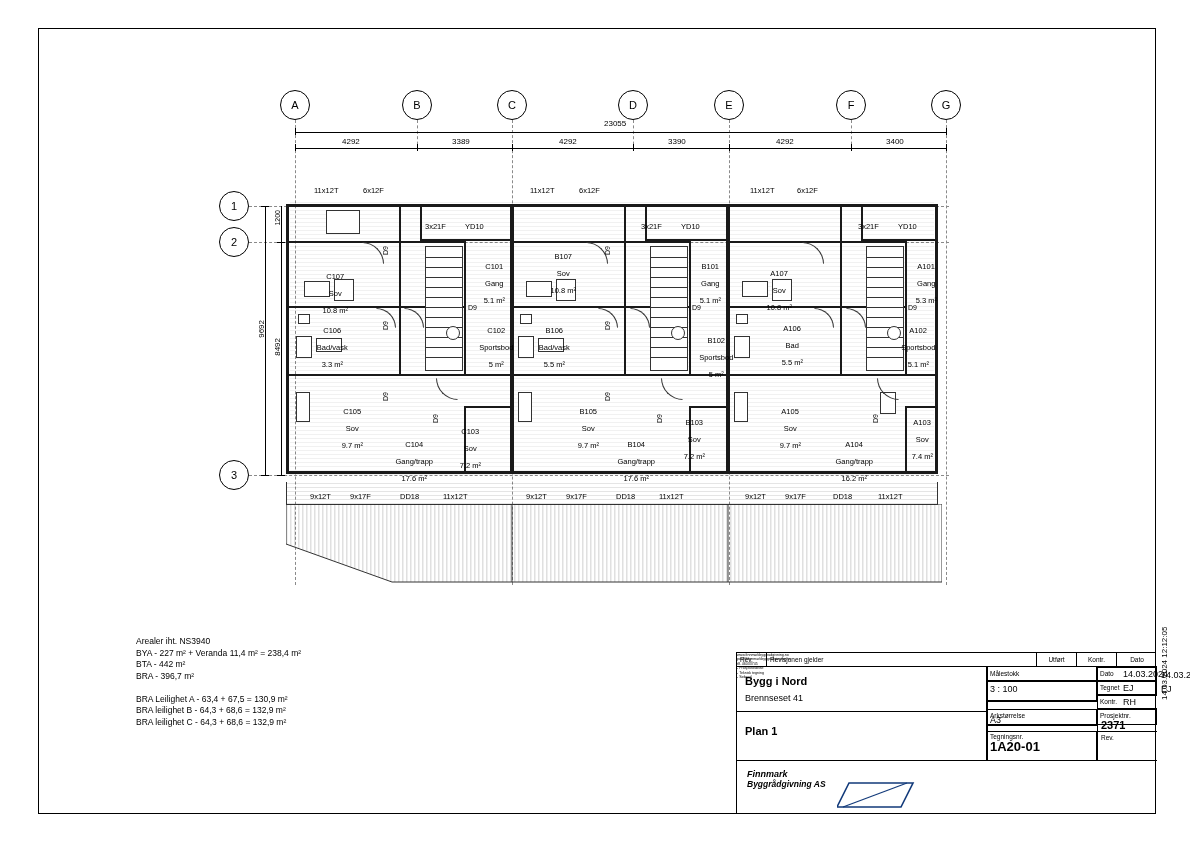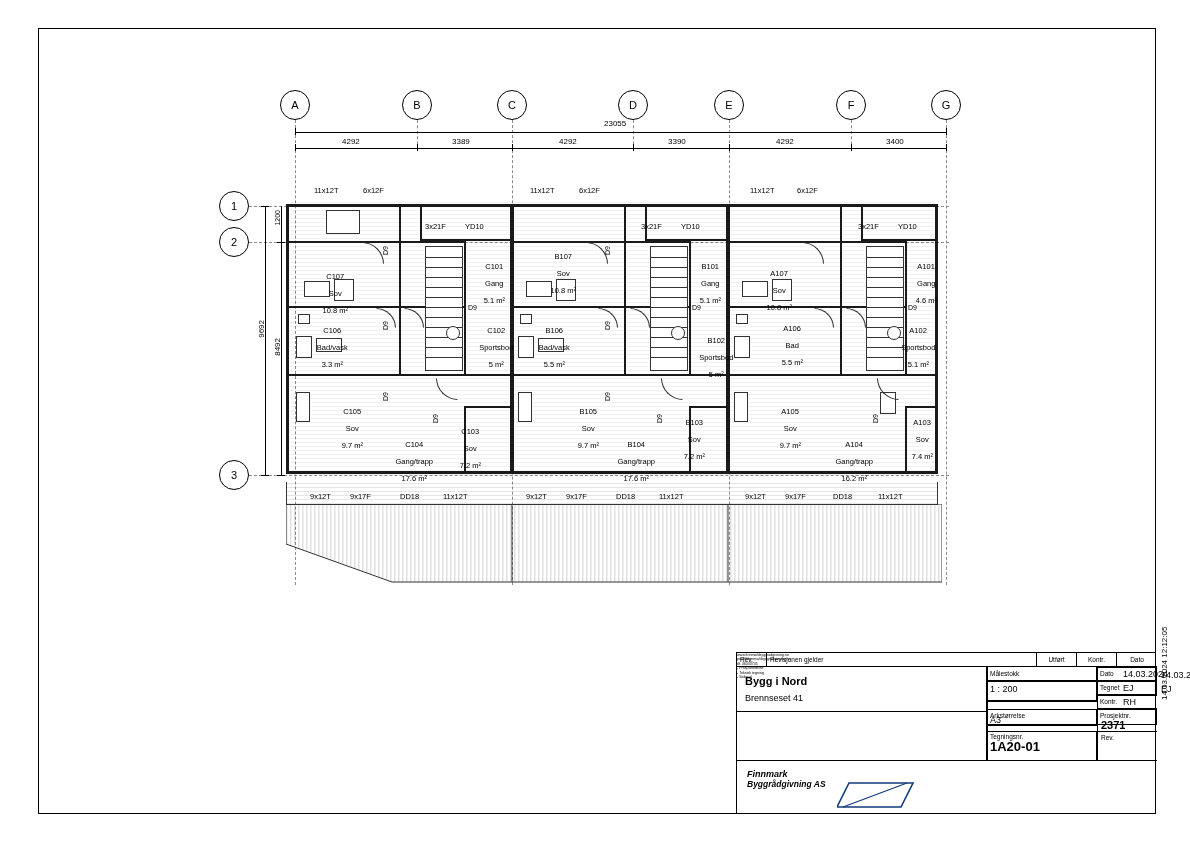--- a/index.html
+++ b/index.html
@@ -414,21 +414,21 @@
     </div>
 
     <div class="roomlabel" style="left:462px; top:48px; width:50px;margin-top:17px;">
       <span>A107</span><br>
       <span>Sov</span><br>
       <span>10.8 m²</span>
     </div>
     <div class="roomlabel" style="left:612px; top:58px; width:44px;">
       <span>A101</span><br>
       <span>Gang</span><br>
-      <span>4.6 m²</span>
+      <span>5.3 m²</span>
     </div>
     <div class="roomlabel" style="left:474px; top:120px; width:52px;">
       <span>A106</span><br>
       <span>Bad</span><br>
       <span>5.5 m²</span>
     </div>
     <div class="roomlabel" style="left:600px; top:122px; width:52px;">
       <span>A102</span><br>
       <span>Sportsbod</span><br>
       <span>5.1 m²</span>
@@ -498,20 +498,28 @@
     <defs>
       <pattern id="hatch" width="4" height="4" patternUnits="userSpaceOnUse">
         <line x1="0" y1="0" x2="0" y2="4" stroke="#000" stroke-opacity="0.12" stroke-width="3"></line>
       </pattern>
     </defs>
     <path d="M0 0 L656 0 L656 78 L106 78 L0 40 Z" fill="url(#hatch)" stroke="#333" stroke-width="1"></path>
     <line x1="226" y1="0" x2="226" y2="78" stroke="#333" stroke-width="1"></line>
     <line x1="442" y1="0" x2="442" y2="78" stroke="#333" stroke-width="1"></line>
   </svg>
 
+  <div id="notes">Arealer iht. NS3940
+BYA - 227 m² + Veranda 11,4 m² = 238,4 m²
+BTA - 442 m²
+BRA - 396,7 m²
+
+BRA Leilighet A - 63,4 + 67,5 = 130,9 m²
+BRA leilighet B - 64,3 + 68,6 = 132,9 m²
+BRA leilighet C - 64,3 + 68,6 = 132,9 m²</div>
 
   <div id="titleblock">
 
     <div class="cell bd-b bd-r" style="left:0; top:0; width:30px; height:14px; padding:2px 3px;">
       <span class="tb-lbl">Rev.</span>
     </div>
     <div class="cell bd-b bd-r" style="left:30px; top:0; width:270px; height:14px; padding:2px 3px;">
       <span class="tb-lbl">Revisjonen gjelder</span>
     </div>
     <div class="cell bd-b bd-r" style="left:300px; top:0; width:40px; height:14px; padding:2px 3px; text-align:center;">
@@ -526,38 +534,41 @@
 
     <div class="cell bd-r" style="left:0; top:14px; width:250px; height:93px;"></div>
 
     <div class="cell" style="left:8px; top:22px; width:240px; height:16px;">
       <span class="tb-mid">Bygg i Nord</span>
     </div>
     <div class="cell" style="left:8px; top:40px; width:240px; height:14px;">
       <span class="tb-val">Brennseset 41</span>
     </div>
     <div class="cell" style="left:0; top:58px; width:250px; height:1px; background:#000;"></div>
+    <div class="cell" style="left:8px; top:72px; width:240px; height:18px;">
+      <span class="tb-mid">Plan 1</span>
+    </div>
 
     <div class="cell bd-b bd-r" style="left:250px; top:14px; width:110px; height:14px; padding:2px 3px;">
       <span class="tb-lbl">Målestokk</span>
     </div>
     <div class="cell bd-b bd-r" style="left:360px; top:14px; width:60px; height:14px; padding:2px 3px;">
       <span class="tb-lbl">Dato</span>
     </div>
     <div class="cell bd-b" style="left:420px; top:14px; width:0; height:14px;"></div>
     <div class="cell bd-b" style="left:360px; top:14px; width:60px; height:14px;"></div>
     <div class="cell" style="left:424px; top:16px; width:0; height:0;"></div>
 
     <div class="cell bd-b" style="left:360px; top:14px; width:60px; height:0;"></div>
     <div class="cell" style="left:424px; top:17px;">
       <span class="tb-val">14.03.2024</span>
     </div>
 
     <div class="cell bd-b bd-r" style="left:250px; top:28px; width:110px; height:20px; padding:3px 3px;">
-      <span class="tb-val">1 : 200</span>
+      <span class="tb-val">3 : 100</span>
     </div>
     <div class="cell bd-b bd-r" style="left:360px; top:28px; width:60px; height:14px; padding:2px 3px;">
       <span class="tb-lbl">Tegnet</span>
     </div>
     <div class="cell bd-b" style="left:360px; top:42px; width:60px; height:14px; padding:2px 3px;">
       <span class="tb-lbl">Kontr.</span>
     </div>
 
     <div class="cell bd-b bd-r" style="left:250px; top:48px; width:110px; height:0;"></div>
     <div class="cell bd-b bd-r" style="left:250px; top:56px; width:110px; height:16px; padding:2px 3px;">

